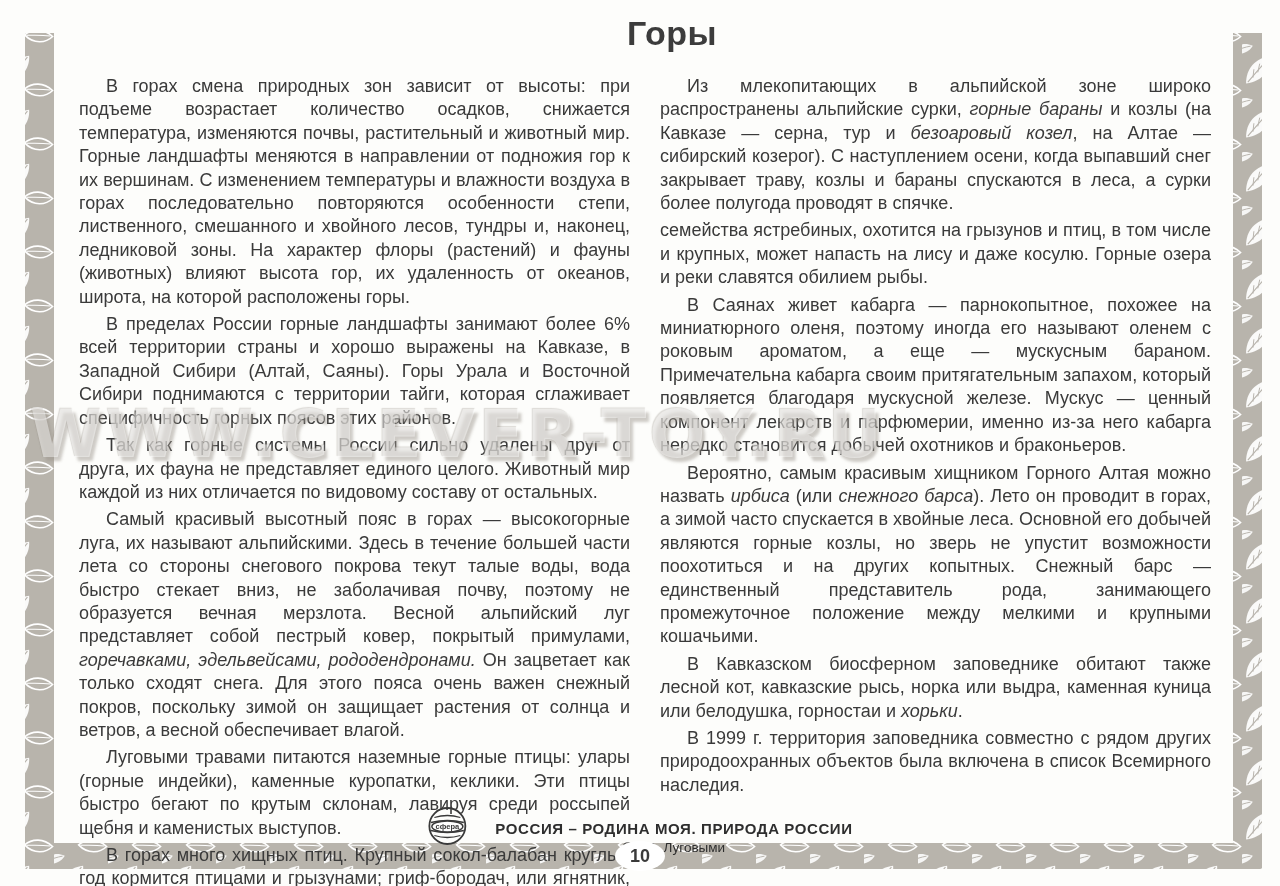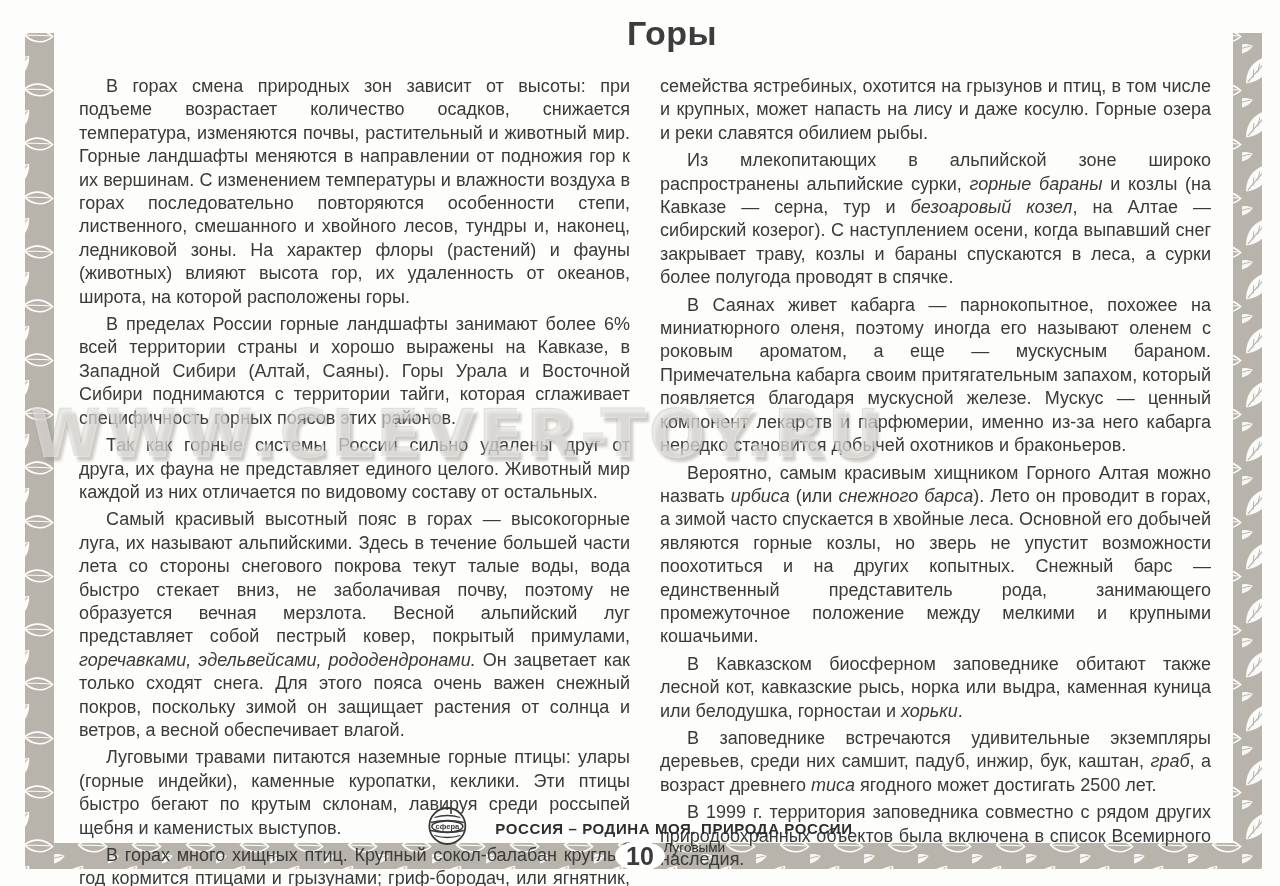--- a/index.html
+++ b/index.html
@@ -33,21 +33,21 @@
     position:absolute;left:50%;top:797px;transform:translateX(-50%);
     display:flex;align-items:center;gap:28px;z-index:3;
   }
   .footer .logo{width:40px;height:40px;flex:0 0 auto;}
   .footer-text{text-align:center;margin-top:23px;}
   .footer-title{font-size:15px;font-weight:bold;color:#2e2e2e;letter-spacing:0.6px;}
   .footer-copy{font-size:13.5px;color:#2e2e2e;margin-top:3px;}
   .page-number{
     position:absolute;left:615px;top:841px;width:50px;height:30px;background:#ffffff;
     border-radius:50%;z-index:4;display:flex;align-items:center;justify-content:center;
-    font-size:25px;font-weight:bold;color:#3a3a3a;
+    font-size:18px;font-weight:bold;color:#3a3a3a;
   }
 </style>
 </head>
 <body>
 
 <div class="page">
 
   <svg class="border-svg" width="1280" height="886" aria-hidden="true">
     <defs>
       <pattern id="leafpat" width="54" height="54" patternUnits="userSpaceOnUse">
@@ -77,26 +77,25 @@
   <div class="columns">
     <div class="col">
         <p class="para"><span>В горах смена природных зон зависит от высоты: при подъеме возрастает количество осадков, снижается температура, изменяются почвы, растительный и животный мир. Горные ландшафты меняются в направлении от подножия гор к их вершинам. С изменением температуры и влажности воздуха в горах последовательно повторяются особенности степи, лиственного, смешанного и хвойного лесов, тундры и, наконец, ледниковой зоны. На характер флоры (растений) и фауны (животных) влияют высота гор, их удаленность от океанов, широта, на которой расположены горы.</span></p>
         <p class="para"><span>В пределах России горные ландшафты занимают более 6% всей территории страны и хорошо выражены на Кавказе, в Западной Сибири (Алтай, Саяны). Горы Урала и Восточной Сибири поднимаются с территории тайги, которая сглаживает специфичность горных поясов этих районов.</span></p>
         <p class="para"><span>Так как горные системы России сильно удалены друг от друга, их фауна не представляет единого целого. Животный мир каждой из них отличается по видовому составу от остальных.</span></p>
         <p class="para"><span>Самый красивый высотный пояс в горах — высокогорные луга, их называют альпийскими. Здесь в течение большей части лета со стороны снегового покрова текут талые воды, вода быстро стекает вниз, не заболачивая почву, поэтому не образуется вечная мерзлота. Весной альпийский луг представляет собой пестрый ковер, покрытый примулами, </span><i>горечавками, эдельвейсами, рододендронами.</i><span> Он зацветает как только сходят снега. Для этого пояса очень важен снежный покров, поскольку зимой он защищает растения от солнца и ветров, а весной обеспечивает влагой.</span></p>
         <p class="para"><span>Луговыми травами питаются наземные горные птицы: улары (горные индейки), каменные куропатки, кеклики. Эти птицы быстро бегают по крутым склонам, лавируя среди россыпей щебня и каменистых выступов.</span></p>
         <p class="para"><span>В горах много хищных птиц. Крупный сокол-балабан круглый год кормится птицами и грызунами; гриф-бородач, или ягнятник, питается падалью и костями павших животных; беркут, хищник</span></p>
       </div>
     <div class="col">
+        <p class="para"><span>Из млекопитающих в альпийской зоне широко распространены альпийские сурки, </span><i>горные бараны</i><span> и козлы (на Кавказе — серна, тур и </span><i>безоаровый козел</i><span>, на Алтае — сибирский козерог). С наступлением осени, когда выпавший снег закрывает траву, козлы и бараны спускаются в леса, а сурки более полугода проводят в спячке.</span></p>
         <p class="para noindent"><span>семейства ястребиных, охотится на грызунов и птиц, в том числе и крупных, может напасть на лису и даже косулю. Горные озера и реки славятся обилием рыбы.</span></p>
-        <p class="para"><span>Из млекопитающих в альпийской зоне широко распространены альпийские сурки, </span><i>горные бараны</i><span> и козлы (на Кавказе — серна, тур и </span><i>безоаровый козел</i><span>, на Алтае — сибирский козерог). С наступлением осени, когда выпавший снег закрывает траву, козлы и бараны спускаются в леса, а сурки более полугода проводят в спячке.</span></p>
         <p class="para"><span>В Саянах живет кабарга — парнокопытное, похожее на миниатюрного оленя, поэтому иногда его называют оленем с роковым ароматом, а еще — мускусным бараном. Примечательна кабарга своим притягательным запахом, который появляется благодаря мускусной железе. Мускус — ценный компонент лекарств и парфюмерии, именно из-за него кабарга нередко становится добычей охотников и браконьеров.</span></p>
         <p class="para"><span>Вероятно, самым красивым хищником Горного Алтая можно назвать </span><i>ирбиса</i><span> (или </span><i>снежного барса</i><span>). Лето он проводит в горах, а зимой часто спускается в хвойные леса. Основной его добычей являются горные козлы, но зверь не упустит возможности поохотиться и на других копытных. Снежный барс — единственный представитель рода, занимающего промежуточное положение между мелкими и крупными кошачьими.</span></p>
         <p class="para"><span>В Кавказском биосферном заповеднике обитают также лесной кот, кавказские рысь, норка или выдра, каменная куница или белодушка, горностаи и </span><i>хорьки</i><span>.</span></p>
-        <p class="para"><span>В заповеднике встречаются удивительные экземпляры деревьев, среди них самшит, падуб, инжир, бук, каштан, </span><i>граб</i><span>, а возраст древнего </span><i>тиса</i><span> ягодного может достигать 2500 лет.</span></p>
         <p class="para"><span>В 1999 г. территория заповедника совместно с рядом других  природоохранных объектов была включена в список Всемирного наследия.</span></p>
       </div>
   </div>
 
   <div class="watermark">WWW.CLEVER-TOY.RU</div>
 
   <div class="footer">
     <svg class="logo" viewBox="0 0 40 40" aria-hidden="true">
       <circle cx="20" cy="20" r="18" fill="none" stroke="#3a3a3a" stroke-width="1.8"></circle>
       <path d="M7,11.5 Q20,7.5 33,11.5" fill="none" stroke="#3a3a3a" stroke-width="1.3"></path>

